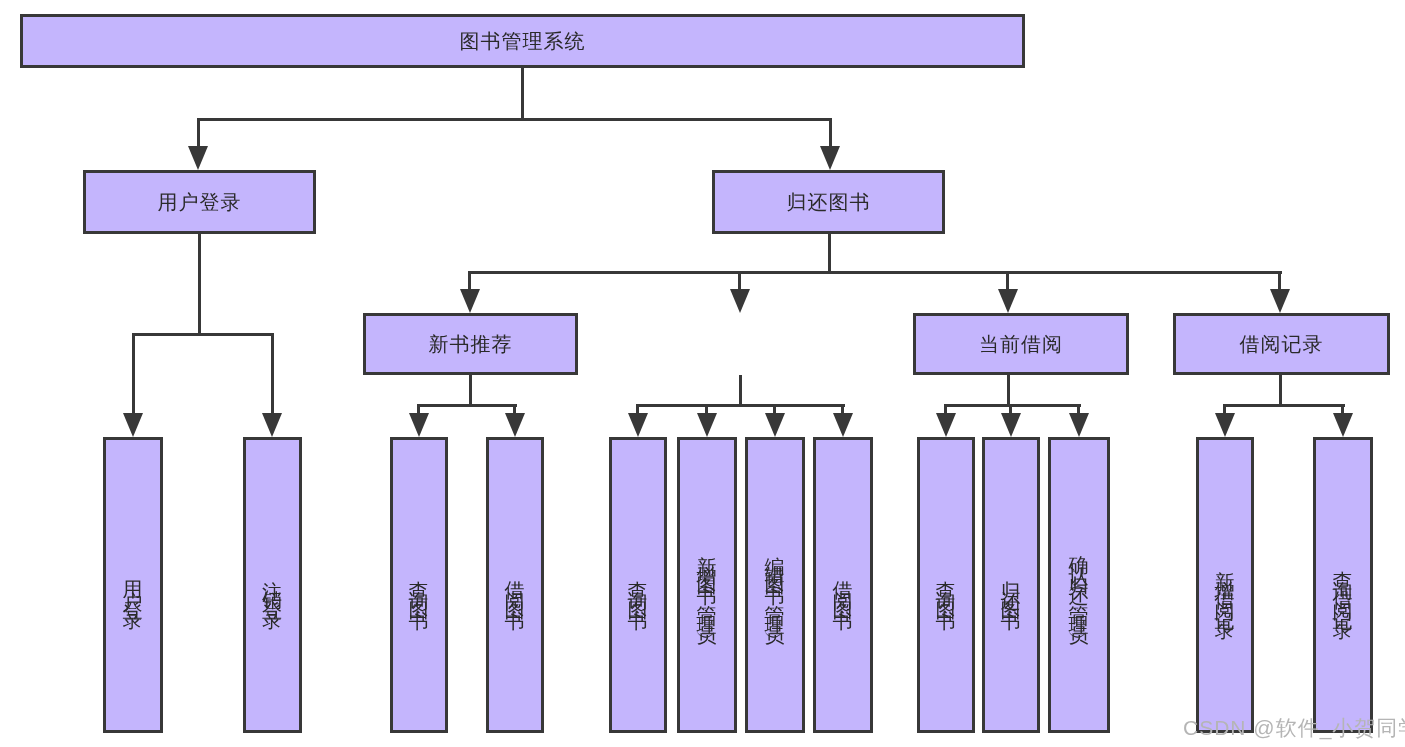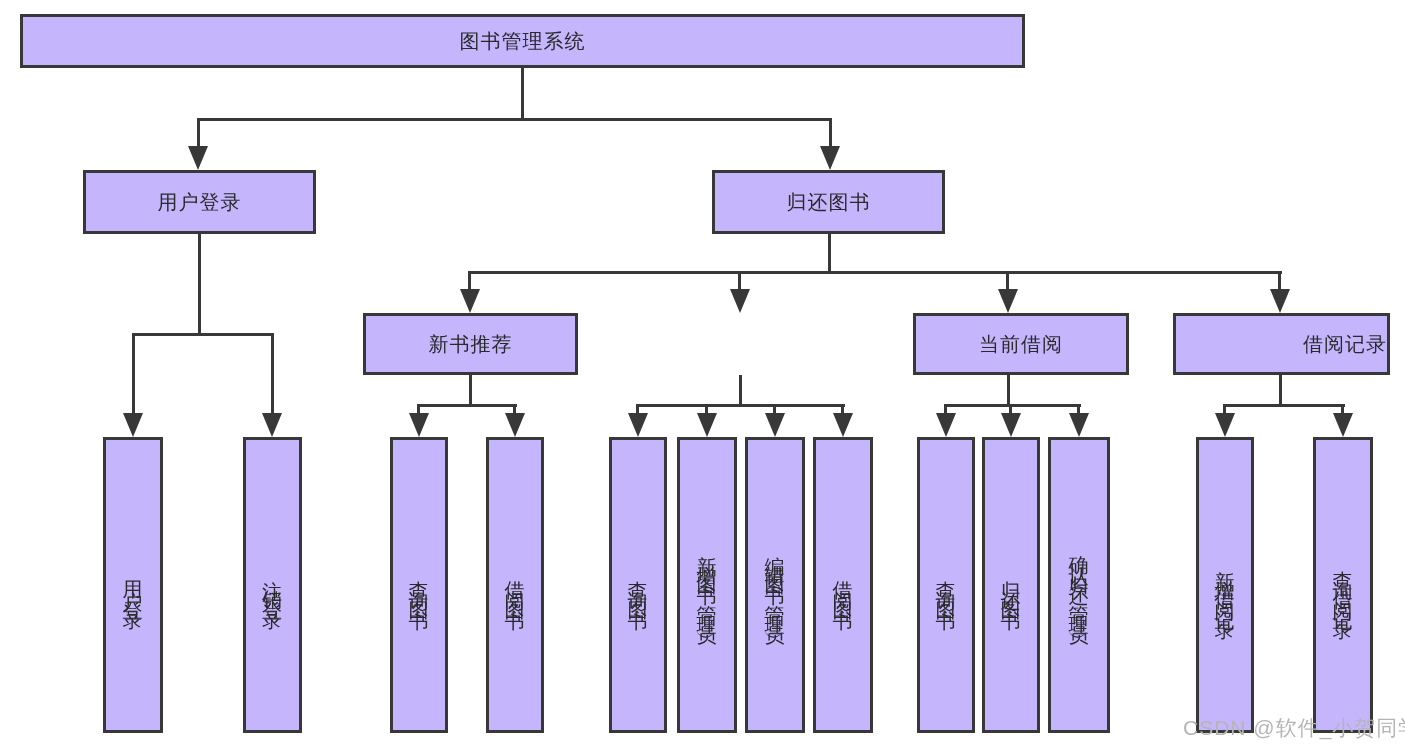--- a/index.html
+++ b/index.html
@@ -76,21 +76,21 @@
   <div class="ahead" style="left:998px;top:289px;"></div>
   <div class="vline" style="left:1278px;top:271px;height:22px;"></div>
   <div class="ahead" style="left:1270px;top:289px;"></div>
 
   <div class="box" style="left:363px;top:313px;width:215px;height:62px;font-family:Liberation Mono, monospace;">
     <span>新书推荐</span>
   </div>
   <div class="box" style="left:902px;top:313px;width:216px;height:62px;margin-left:11px;">
     <span>当前借阅</span>
   </div>
-  <div class="box" style="left:1173px;top:313px;width:217px;height:62px;justify-content:flex-end;">
+  <div class="box" style="left:1173px;top:313px;width:217px;height:62px;">
     <span>借阅记录</span>
   </div>
 
   <div class="vline" style="left:469px;top:375px;height:31px;"></div>
   <div class="hline" style="left:417px;top:404px;width:100px;"></div>
   <div class="vline" style="left:417px;top:404px;height:14px;"></div>
   <div class="ahead" style="left:409px;top:413px;"></div>
   <div class="vline" style="left:513px;top:404px;height:14px;"></div>
   <div class="ahead" style="left:505px;top:413px;"></div>
 

